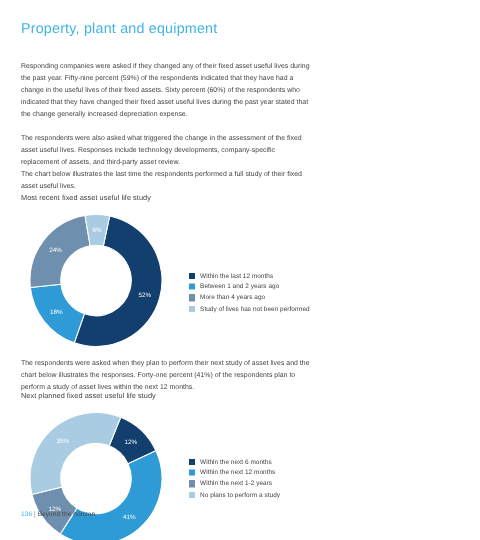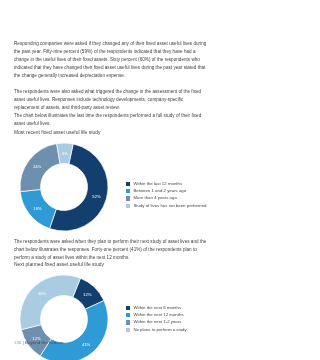--- a/index.html
+++ b/index.html
@@ -92,20 +92,21 @@
   .slice-label{
     font-size:4.2px;
     font-family:"Liberation Sans", sans-serif;
   }
 </style>
 </head>
 <body>
 
 <div class="page">
 
+  <div class="h1">Property, plant and equipment</div>
 
   <div class="para p1">Responding companies were asked if they changed any of their fixed asset useful lives during the past year. Fifty-nine percent (59%) of the respondents indicated that they have had a change in the useful lives of their fixed assets. Sixty percent (60%) of the respondents who indicated that they have changed their fixed asset useful lives during the past year stated that the change generally increased depreciation expense.</div>
   <div class="para p2">The respondents were also asked what triggered the change in the assessment of the fixed asset useful lives. Responses include technology developments, company-specific replacement of assets, and third-party asset review.</div>
   <div class="para p3">The chart below illustrates the last time the respondents performed a full study of their fixed asset useful lives.</div>
 
   <div class="chart-title ct1">Most recent fixed asset useful life study</div>
 
   <div class="donut-wrap dw1">
     <svg id="donut1" width="100" height="100" viewBox="0 0 100 100">
         <path d="M 59.148114395981416 6.961505567712557 A 44 44 0 1 1 35.529867543502334 91.55256029044916 L 42.27163380164329 72.1928447005808 A 23.5 23.5 0 1 0 54.88592473421735 27.01353138275557 Z" fill="#123f6d" stroke="#ffffff" stroke-width="0.7"></path>

